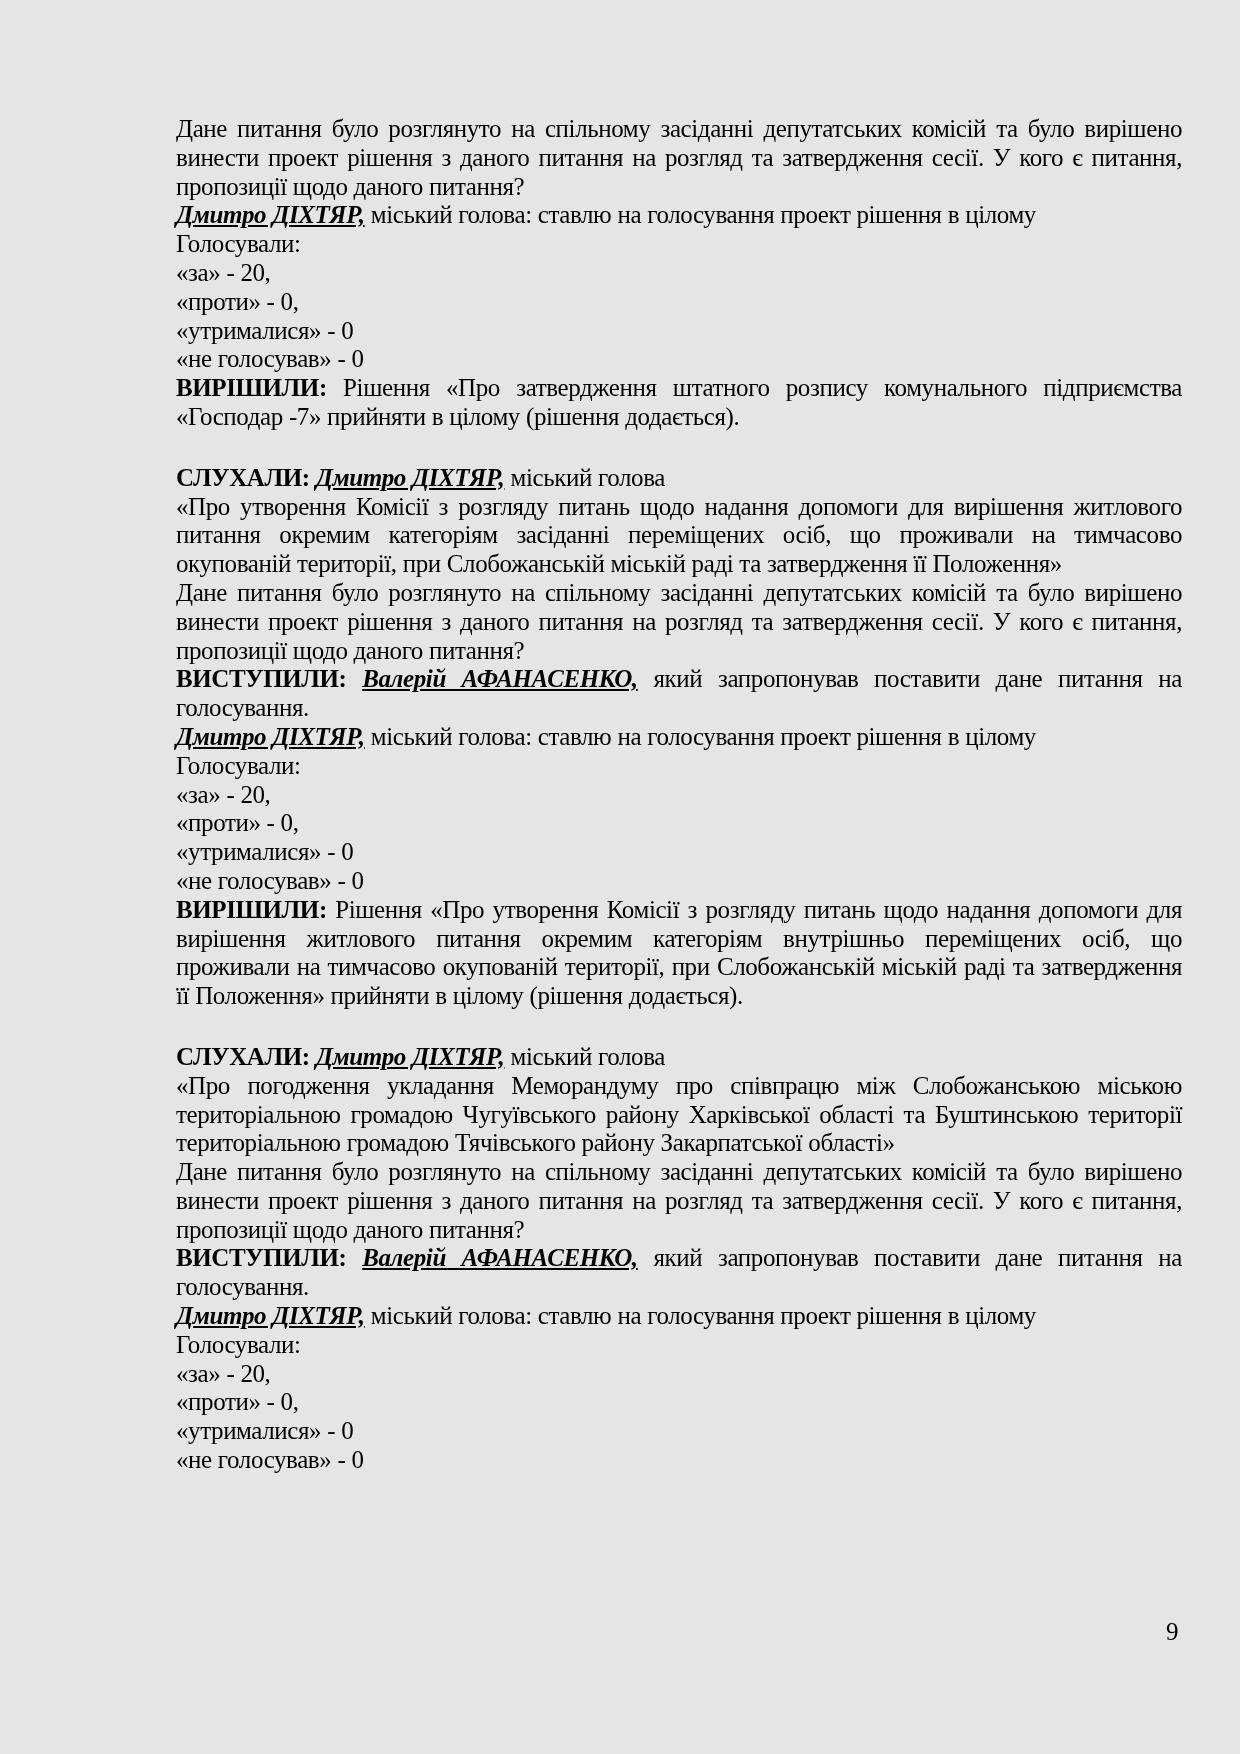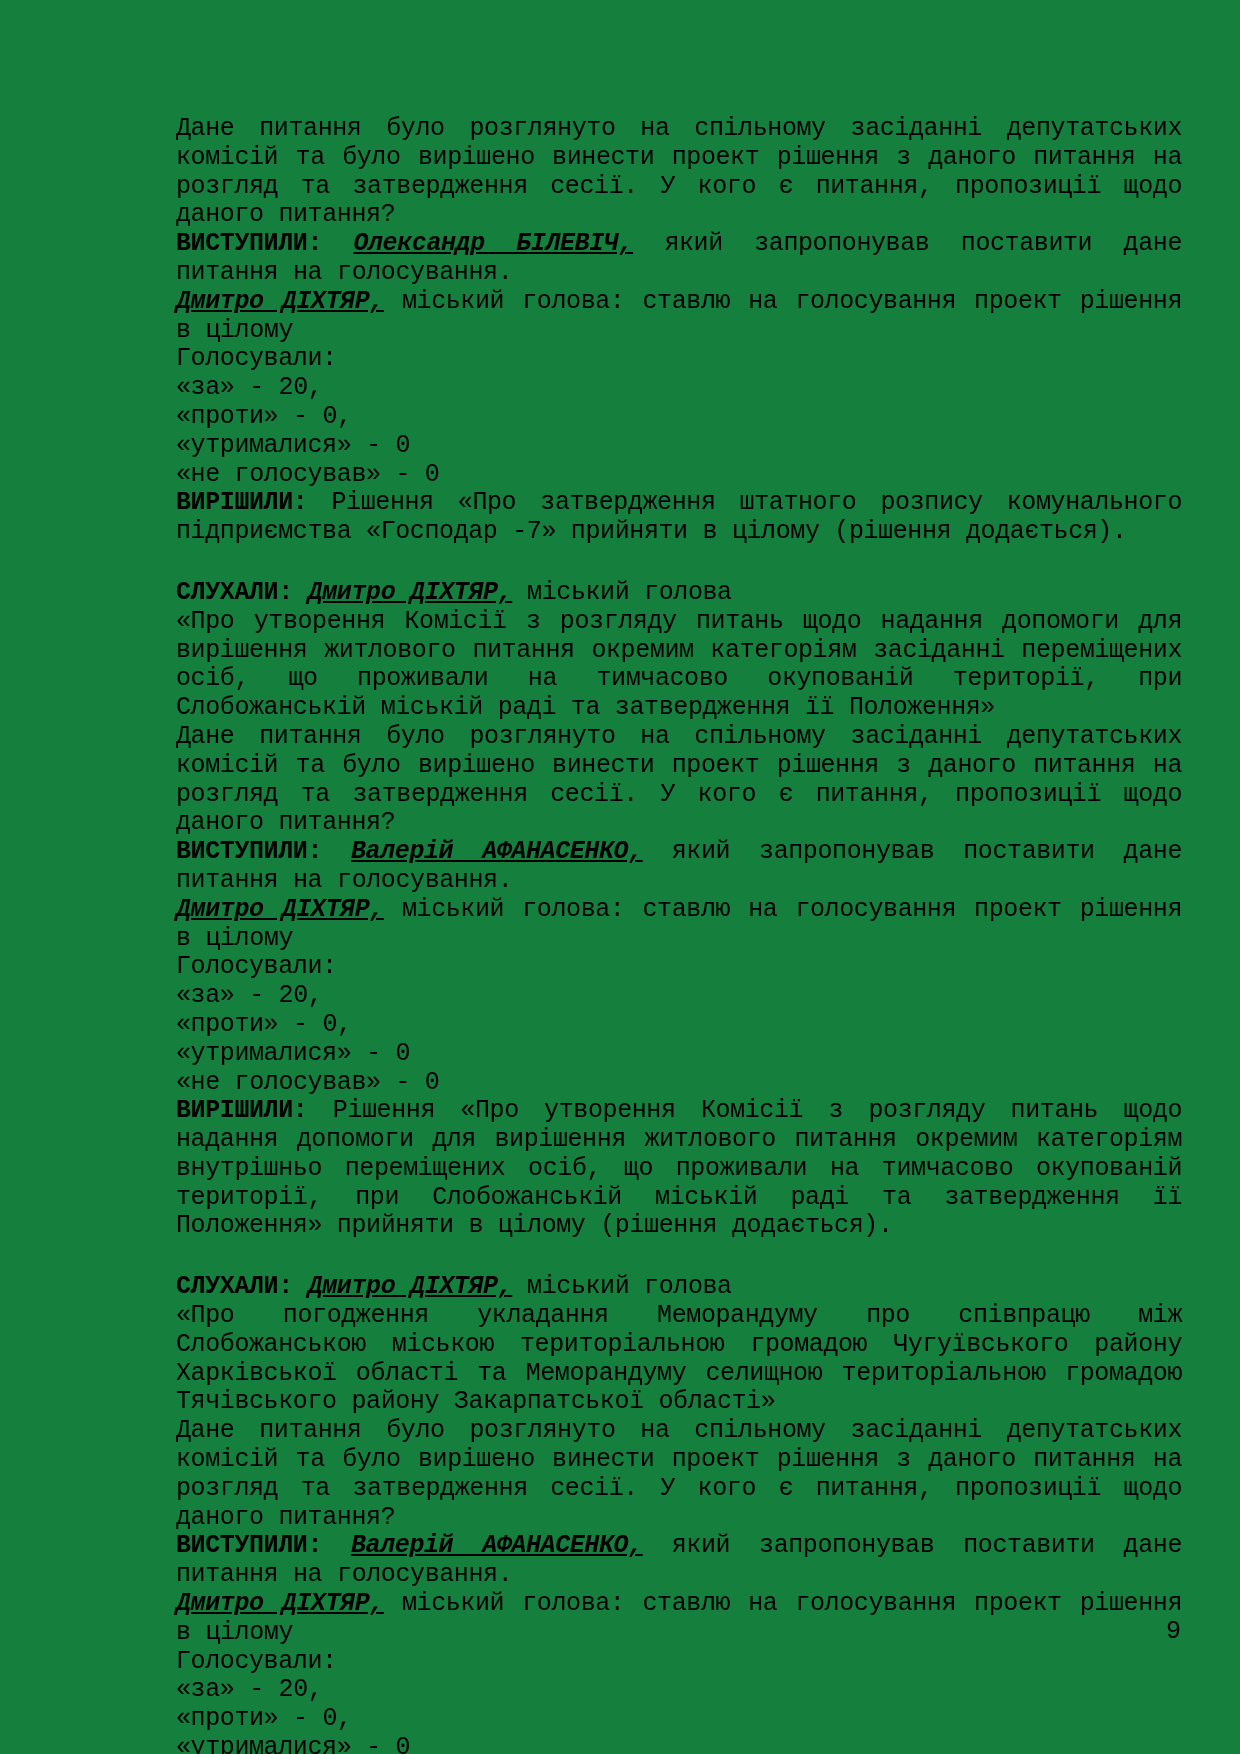--- a/index.html
+++ b/index.html
@@ -1,22 +1,22 @@
 <!DOCTYPE html>
 <html><head>
 <meta charset="utf-8">
 <style>
   html, body { margin: 0; padding: 0; background: #ffffff; }
   .page {
     position: relative;
     width: 1240px;
     height: 1754px;
-    background: #15803d;
+    background: #e5e5e5;
     color: #000000;
-    font-family: Liberation Mono, monospace;
+    font-family: Liberation Serif, serif;
     overflow: hidden;
   }
   .content {
     position: absolute;
     left: 176px;
     top: 115px;
     width: 1006px;
     font-size: 25px;
     line-height: 28.8px;
     text-align: justify;
@@ -35,41 +35,40 @@
     font-size: 25px;
     line-height: 28.8px;
   }
 </style>
 </head>
 <body>
 
 <div class="page">
   <div class="content" id="doc">
       <p><span class="seg-n">Дане питання було розглянуто на спільному засіданні депутатських комісій та було вирішено винести проект рішення з даного питання на розгляд та затвердження сесії. У кого є питання, пропозиції щодо даного питання?</span></p>
-      <p><span class="seg-b">ВИСТУПИЛИ: </span><span class="seg-biu">Олександр БІЛЕВІЧ,</span><span class="seg-n"> який запропонував поставити дане питання  на голосування.</span></p>
       <p><span class="seg-biu">Дмитро ДІХТЯР,</span><span class="seg-n"> міський голова: ставлю на голосування проект рішення в цілому</span></p>
       <p><span class="seg-n">Голосували:</span></p>
       <p><span class="seg-n">«за» - 20,</span></p>
       <p><span class="seg-n">«проти» - 0,</span></p>
       <p><span class="seg-n">«утрималися» - 0</span></p>
       <p><span class="seg-n">«не голосував» - 0</span></p>
       <p><span class="seg-b">ВИРІШИЛИ: </span><span class="seg-n">Рішення «Про затвердження  штатного   розпису комунального підприємства «Господар -7» прийняти  в цілому (рішення додається).</span></p>
       <p class="gap"><span class="seg-b">СЛУХАЛИ: </span><span class="seg-biu">Дмитро ДІХТЯР,</span><span class="seg-n"> міський голова</span></p>
       <p><span class="seg-n">«Про утворення Комісії з розгляду питань щодо надання допомоги для вирішення житлового питання окремим категоріям засіданні переміщених осіб, що проживали на тимчасово окупованій території, при Слобожанській міській раді та затвердження її Положення»</span></p>
       <p><span class="seg-n">Дане питання було розглянуто на спільному засіданні депутатських комісій та було вирішено винести проект рішення з даного питання на розгляд та затвердження сесії. У кого є питання, пропозиції щодо даного питання?</span></p>
       <p><span class="seg-b">ВИСТУПИЛИ: </span><span class="seg-biu">Валерій АФАНАСЕНКО,</span><span class="seg-n"> який запропонував поставити дане питання  на голосування.</span></p>
       <p><span class="seg-biu">Дмитро ДІХТЯР,</span><span class="seg-n"> міський голова: ставлю на голосування проект рішення в цілому</span></p>
       <p><span class="seg-n">Голосували:</span></p>
       <p><span class="seg-n">«за» - 20,</span></p>
       <p><span class="seg-n">«проти» - 0,</span></p>
       <p><span class="seg-n">«утрималися» - 0</span></p>
       <p><span class="seg-n">«не голосував» - 0</span></p>
       <p><span class="seg-b">ВИРІШИЛИ: </span><span class="seg-n">Рішення «Про утворення Комісії з розгляду питань щодо надання допомоги для вирішення житлового питання окремим категоріям внутрішньо переміщених осіб, що проживали на тимчасово окупованій території, при Слобожанській міській раді та затвердження її Положення» прийняти  в цілому (рішення додається).</span></p>
       <p class="gap"><span class="seg-b">СЛУХАЛИ: </span><span class="seg-biu">Дмитро ДІХТЯР,</span><span class="seg-n"> міський голова</span></p>
-      <p><span class="seg-n">«Про погодження укладання Меморандуму про співпрацю між Слобожанською міською територіальною громадою Чугуївського району Харківської області та Меморандуму селищною територіальною громадою Тячівського району Закарпатської області»</span></p>
+      <p><span class="seg-n">«Про погодження укладання Меморандуму про співпрацю між Слобожанською міською територіальною громадою Чугуївського району Харківської області та Буштинською території територіальною громадою Тячівського району Закарпатської області»</span></p>
       <p><span class="seg-n">Дане питання було розглянуто на спільному засіданні депутатських комісій та було вирішено винести проект рішення з даного питання на розгляд та затвердження сесії. У кого є питання, пропозиції щодо даного питання?</span></p>
       <p><span class="seg-b">ВИСТУПИЛИ: </span><span class="seg-biu">Валерій АФАНАСЕНКО,</span><span class="seg-n"> який запропонував поставити дане питання  на голосування.</span></p>
       <p><span class="seg-biu">Дмитро ДІХТЯР,</span><span class="seg-n"> міський голова: ставлю на голосування проект рішення в цілому</span></p>
       <p><span class="seg-n">Голосували:</span></p>
       <p><span class="seg-n">«за» - 20,</span></p>
       <p><span class="seg-n">«проти» - 0,</span></p>
       <p><span class="seg-n">«утрималися» - 0</span></p>
       <p><span class="seg-n">«не голосував» - 0</span></p>
     </div>
   <div class="pagenum">9</div>

